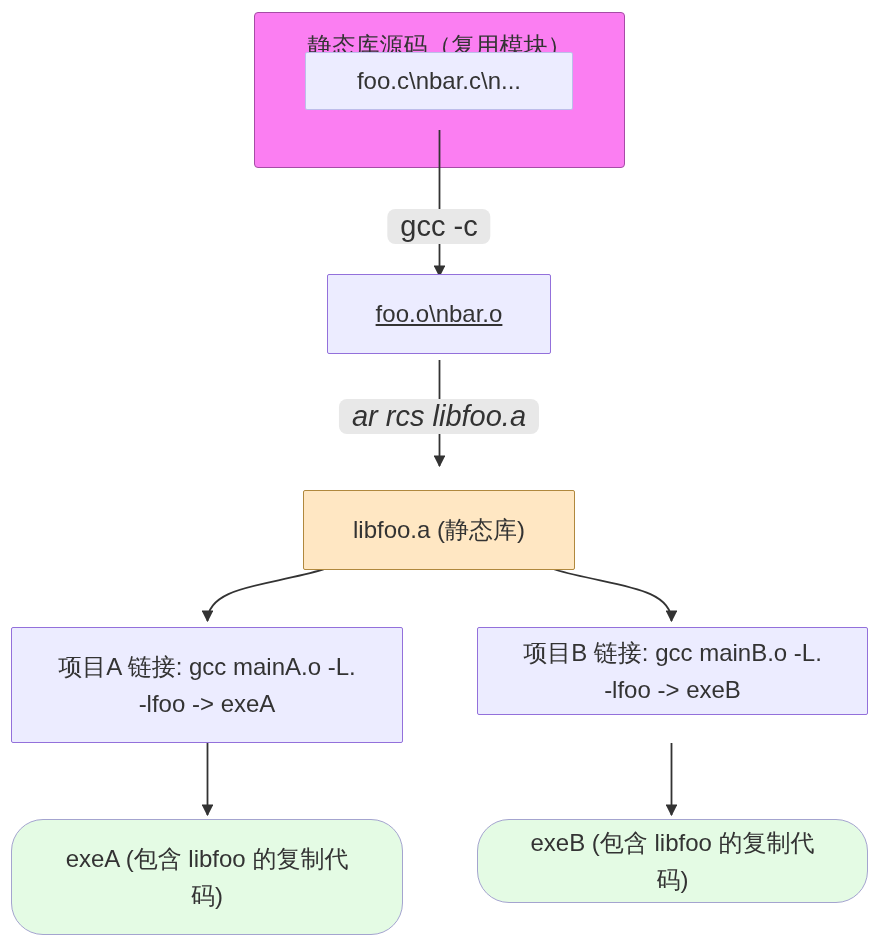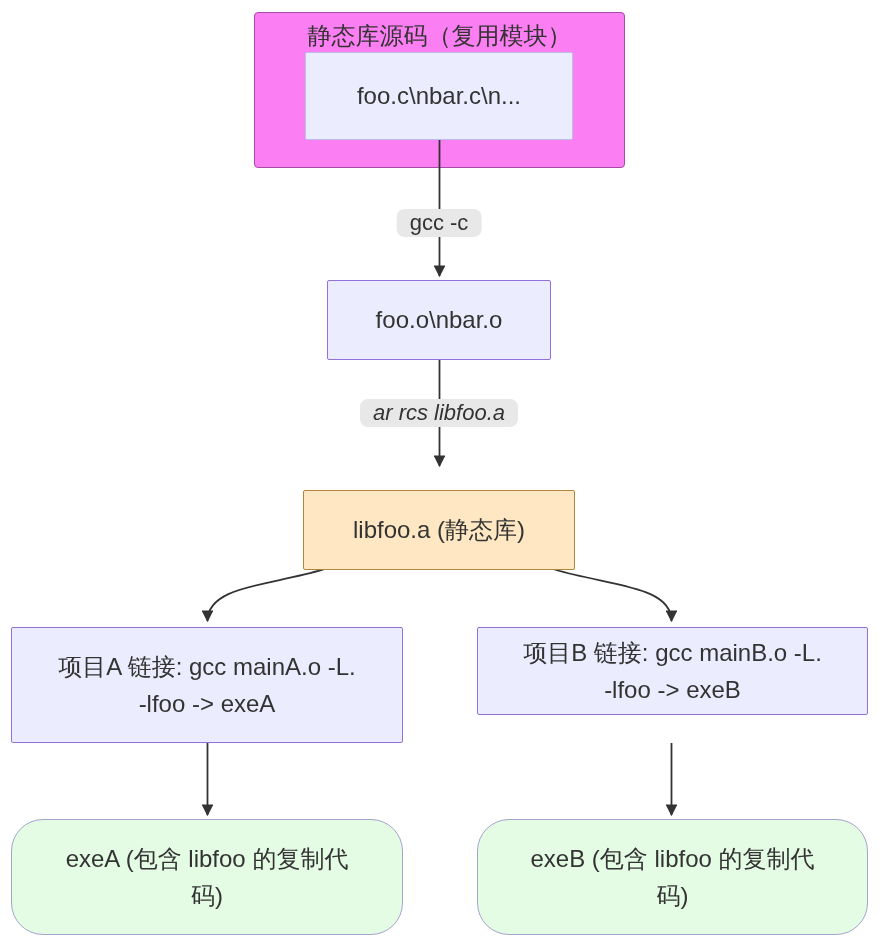--- a/index.html
+++ b/index.html
@@ -27,21 +27,21 @@
   .subgraph {
     position:absolute;
     left:254px; top:12px; width:371px; height:156px;
     background:var(--subgraph-fill,#fb7ef2);
     border:1px solid var(--subgraph-border,#a64ca6);
     border-radius:4px;
     z-index:1;
   }
   .subgraph-title {
     text-align:center;
-    padding-top:7px;
+    padding-top:17px;
     font-size:24px;
     color:#333333;
   }
   .node {
     position:absolute;
     display:flex; align-items:center; justify-content:center;
     text-align:center;
     font-size:24px;
     line-height:1.55;
     z-index:3;
@@ -64,21 +64,21 @@
     background:var(--exe-fill,#e4fbe4);
     border-color:var(--exe-border,#a4a4cf);
     border-radius:32px;
   }
   .node.wide { padding:9px 44px; }
   .edge-label {
     position:absolute;
     transform:translateX(-50%);
     background:var(--edge-label-bg,#e8e8e8);
     padding:1px 13px;
-    font-size:22px;
+    font-size:29px;
     color:#333333;
     white-space:nowrap;
     z-index:3;
     border-radius:8px;
   }
 </style>
 </head>
 <body>
 
 <div class="canvas">
@@ -94,45 +94,45 @@
       </marker>
     </defs>
     <path d="M439.5 130 L439.5 276" marker-end="url(#arrowhead)"></path>
     <path d="M439.5 360 L439.5 466" marker-end="url(#arrowhead)"></path>
     <path d="M366 551 C306 589, 207.5 576, 207.5 621" marker-end="url(#arrowhead)"></path>
     <path d="M512 551 C572 589, 671.5 576, 671.5 621" marker-end="url(#arrowhead)"></path>
     <path d="M207.5 743 L207.5 815" marker-end="url(#arrowhead)"></path>
     <path d="M671.5 743 L671.5 815" marker-end="url(#arrowhead)"></path>
   </svg>
 
-  <div class="node lavender inner" style="left:305px;top:52px;width:268px;height:88px;">
+  <div class="node lavender inner" style="left:305px;top:52px;width:268px;height:58px;">
     <span>foo.c\nbar.c\n...</span>
   </div>
 
-  <div class="node lavender" style="left:327px;top:280px;width:224px;height:80px;">
+  <div class="node lavender" style="left:327px;top:274px;width:224px;height:80px;text-decoration:underline;">
     <span>foo.o\nbar.o</span>
   </div>
 
   <div class="node library" style="left:303px;top:470px;width:272px;height:80px;margin-top:20px;">
     <span>libfoo.a (静态库)</span>
   </div>
 
   <div class="node lavender wide" style="left:11px;top:627px;width:392px;height:116px;">
     <span>项目A 链接: gcc mainA.o -L. -lfoo -&gt; exeA</span>
   </div>
 
   <div class="node lavender wide" style="left:477px;top:627px;width:391px;height:88px;">
     <span>项目B 链接: gcc mainB.o -L. -lfoo -&gt; exeB</span>
   </div>
 
   <div class="node exe wide" style="left:11px;top:819px;width:392px;height:116px;">
     <span>exeA (包含 libfoo 的复制代码)</span>
   </div>
 
-  <div class="node exe wide" style="left:477px;top:819px;width:391px;height:116px;">
+  <div class="node exe wide" style="left:477px;top:819px;width:391px;height:84px;">
     <span>exeB (包含 libfoo 的复制代码)</span>
   </div>
 
   <div class="edge-label" style="left:439px;top:209px;">gcc -c</div>
 
   <div class="edge-label" style="left:439px;top:399px;font-style:italic;">ar rcs libfoo.a</div>
 
 </div>
 
 </body></html>

